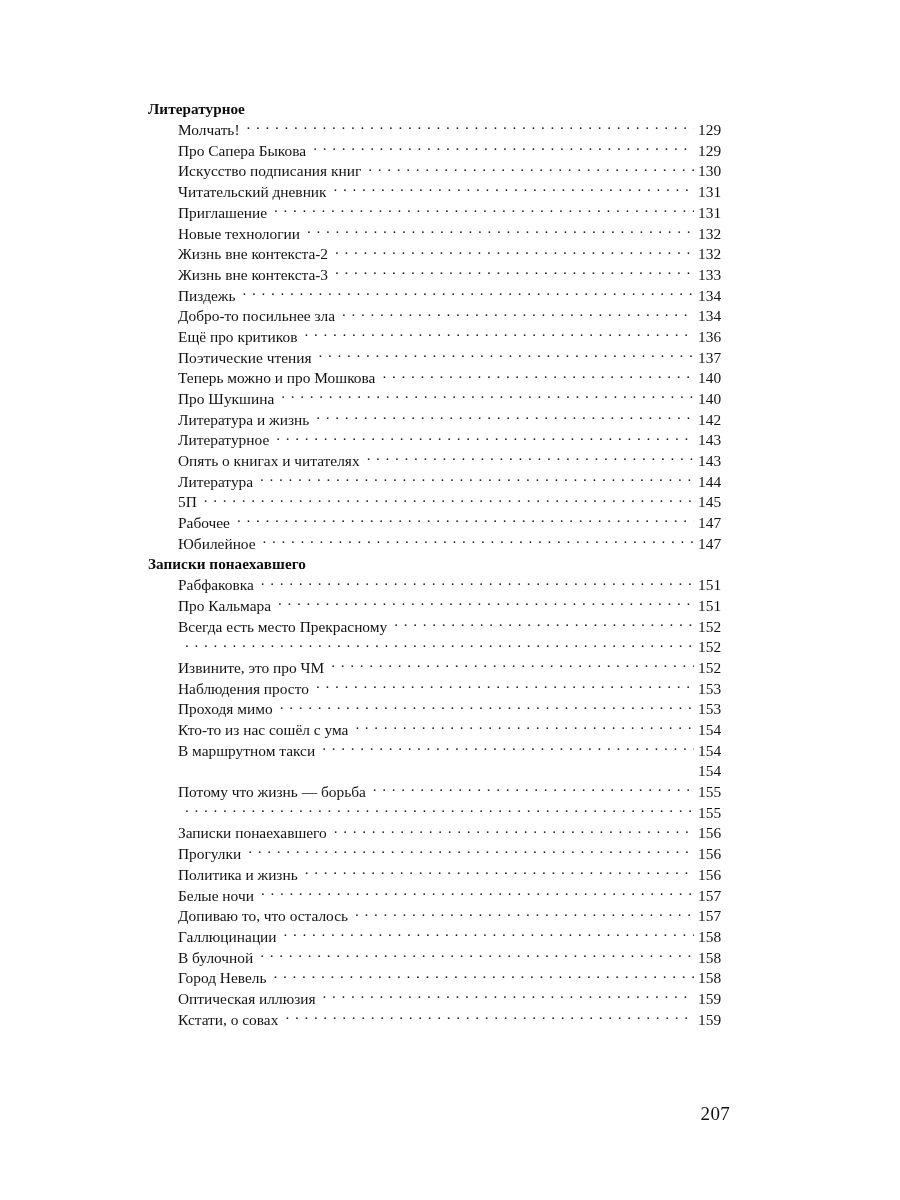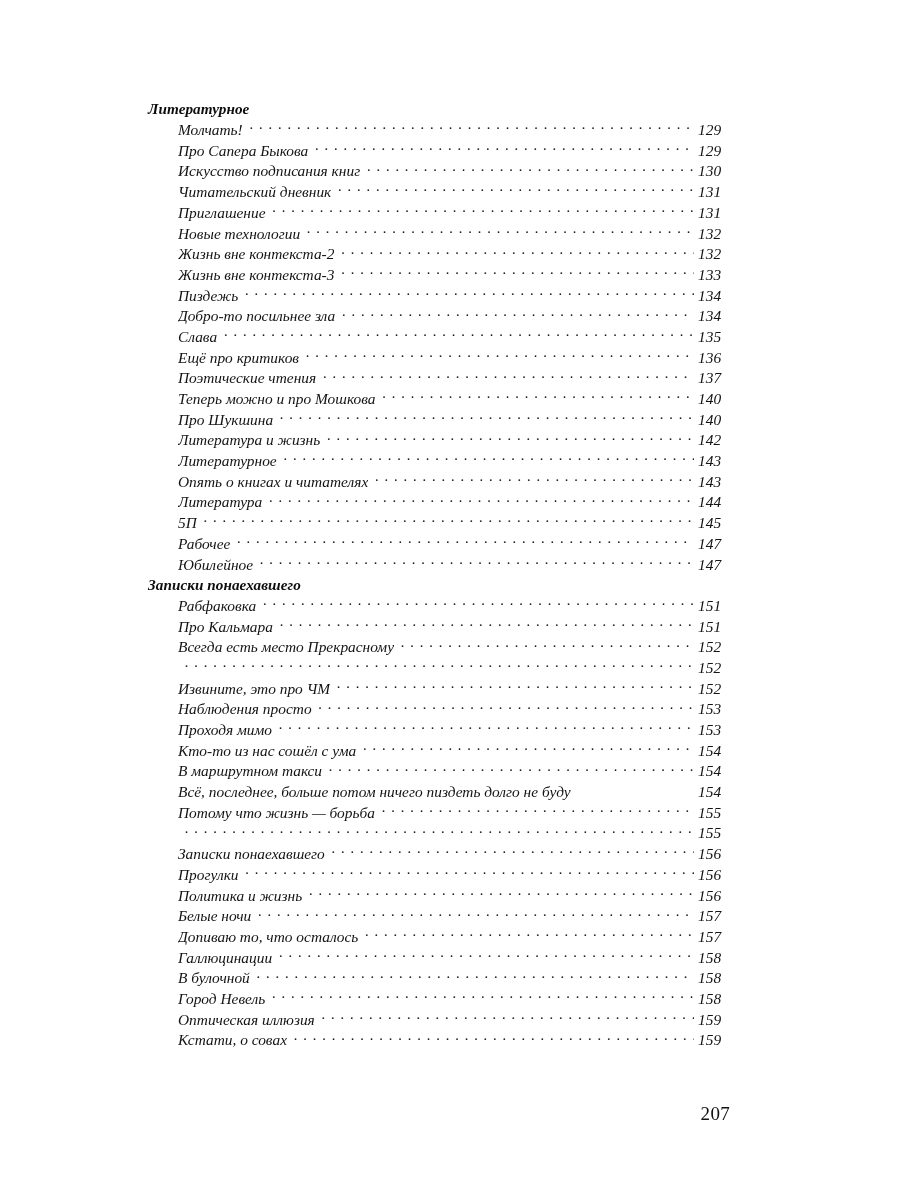--- a/index.html
+++ b/index.html
@@ -24,21 +24,20 @@
     width: 900px;
     height: 1200px;
     background: #ffffff;
   }
 
   .toc {
     position: absolute;
     left: 148px;
     top: 99px;
     width: 582px;
-    font-style: italic;
   }
 
   .toc-row {
     display: block;
     height: 20.7px;
     line-height: 20.7px;
     white-space: nowrap;
     position: relative;
   }
 
@@ -162,25 +161,20 @@
         <span class="entry-title">Пиздежь</span>
         <span class="leader"></span>
         <span class="entry-page">134</span>
       </div>
       <div class="toc-row entry">
         <span class="entry-title">Добро-то посильнее зла</span>
         <span class="leader"></span>
         <span class="entry-page">134</span>
       </div>
       <div class="toc-row entry">
-        <span class="entry-title">Слава</span>
-        <span class="leader"></span>
-        <span class="entry-page">135</span>
-      </div>
-      <div class="toc-row entry">
         <span class="entry-title">Ещё про критиков</span>
         <span class="leader"></span>
         <span class="entry-page">136</span>
       </div>
       <div class="toc-row entry">
         <span class="entry-title">Поэтические чтения</span>
         <span class="leader"></span>
         <span class="entry-page">137</span>
       </div>
       <div class="toc-row entry">
@@ -267,21 +261,20 @@
         <span class="entry-title">Кто-то из нас сошёл с ума</span>
         <span class="leader"></span>
         <span class="entry-page">154</span>
       </div>
       <div class="toc-row entry">
         <span class="entry-title">В маршрутном такси</span>
         <span class="leader"></span>
         <span class="entry-page">154</span>
       </div>
       <div class="toc-row entry no-leader">
-        <span class="entry-title">Всё, последнее, больше потом ничего пиздеть долго не буду</span>
         <span class="leader"></span>
         <span class="entry-page">154</span>
       </div>
       <div class="toc-row entry">
         <span class="entry-title">Потому что жизнь — борьба</span>
         <span class="leader"></span>
         <span class="entry-page">155</span>
       </div>
       <div class="toc-row entry">
         <span class="leader"></span>

